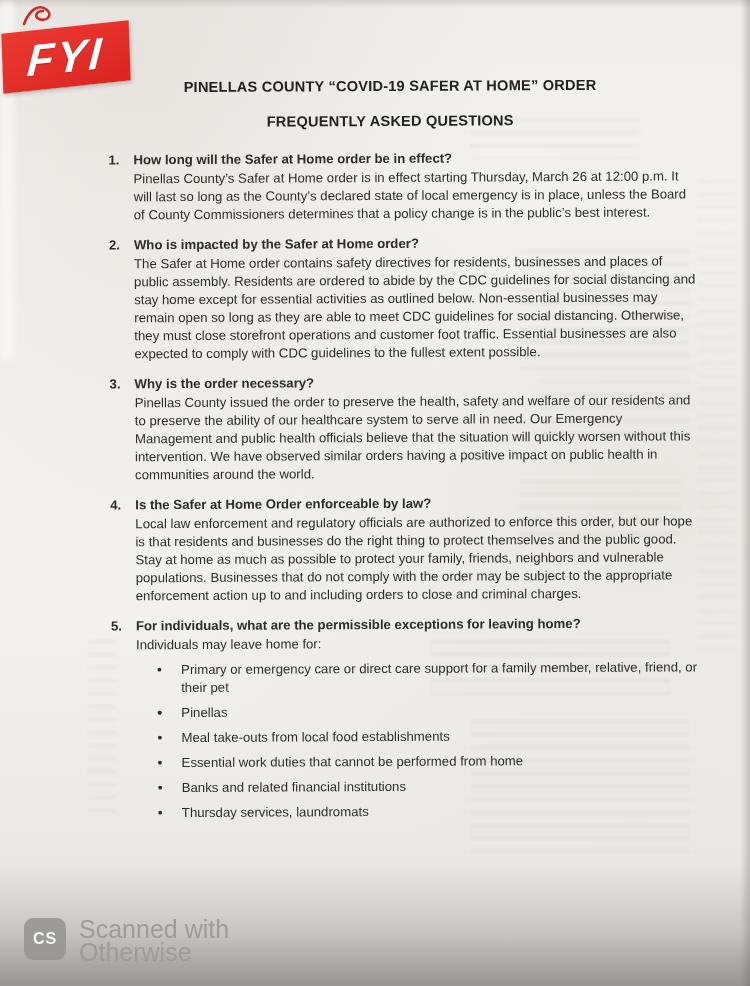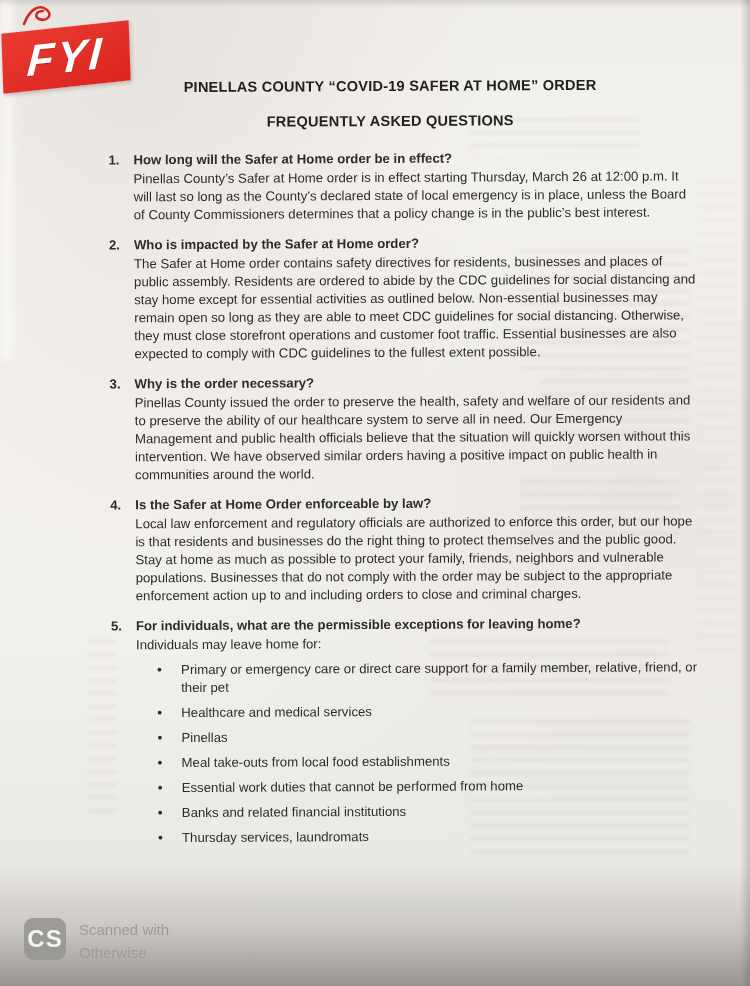--- a/index.html
+++ b/index.html
@@ -58,22 +58,22 @@
   .q-title{font-weight:bold;margin:0 0 1px 0;}
   .q-answer{margin:0;text-align:left;}
   .q-intro{margin:0 0 7px 0;}
   .bullet{position:relative;margin:0 0 7px 45px;}
   .bullet:last-child{margin-bottom:0;}
   .b-dot{position:absolute;left:-24px;top:-1px;font-size:14px;}
   
   .watermark{position:absolute;left:24px;bottom:22px;display:flex;gap:13px;align-items:flex-start;}
   .cs-box{width:42px;height:42px;border-radius:9px;background:rgba(152,150,147,0.9);
     display:flex;align-items:center;justify-content:center;
-    font-weight:bold;font-size:24px;color:#f4f4f2;letter-spacing:1px;}
-  .wm-text{color:#9d9c99;font-size:15px;line-height:23px;}
+    font-weight:bold;font-size:16px;color:#f4f4f2;letter-spacing:1px;}
+  .wm-text{color:#9d9c99;font-size:25px;line-height:23px;}
 </style>
 </head>
 <body>
 
 <div class="scan-page">
 
   <div class="edge-top"></div>
   <div class="edge-left"></div>
   <div class="edge-right"></div>
 
@@ -130,21 +130,20 @@
         <span class="q-num">5.</span>
         <div class="q-title">For individuals, what are the permissible exceptions for leaving home?</div>
         <p class="q-intro">Individuals may leave home for:</p>
 
         <div class="bullet">
           <span class="b-dot">•</span>
           <span>Primary or emergency care or direct care support for a family member, relative, friend, or their pet</span>
         </div>
         <div class="bullet">
           <span class="b-dot">•</span>
-          <span>Healthcare and medical services</span>
         </div>
         <div class="bullet">
           <span class="b-dot">•</span>
           <span>Pinellas</span>
         </div>
         <div class="bullet">
           <span class="b-dot">•</span>
           <span>Meal take-outs from local food establishments</span>
         </div>
         <div class="bullet">

